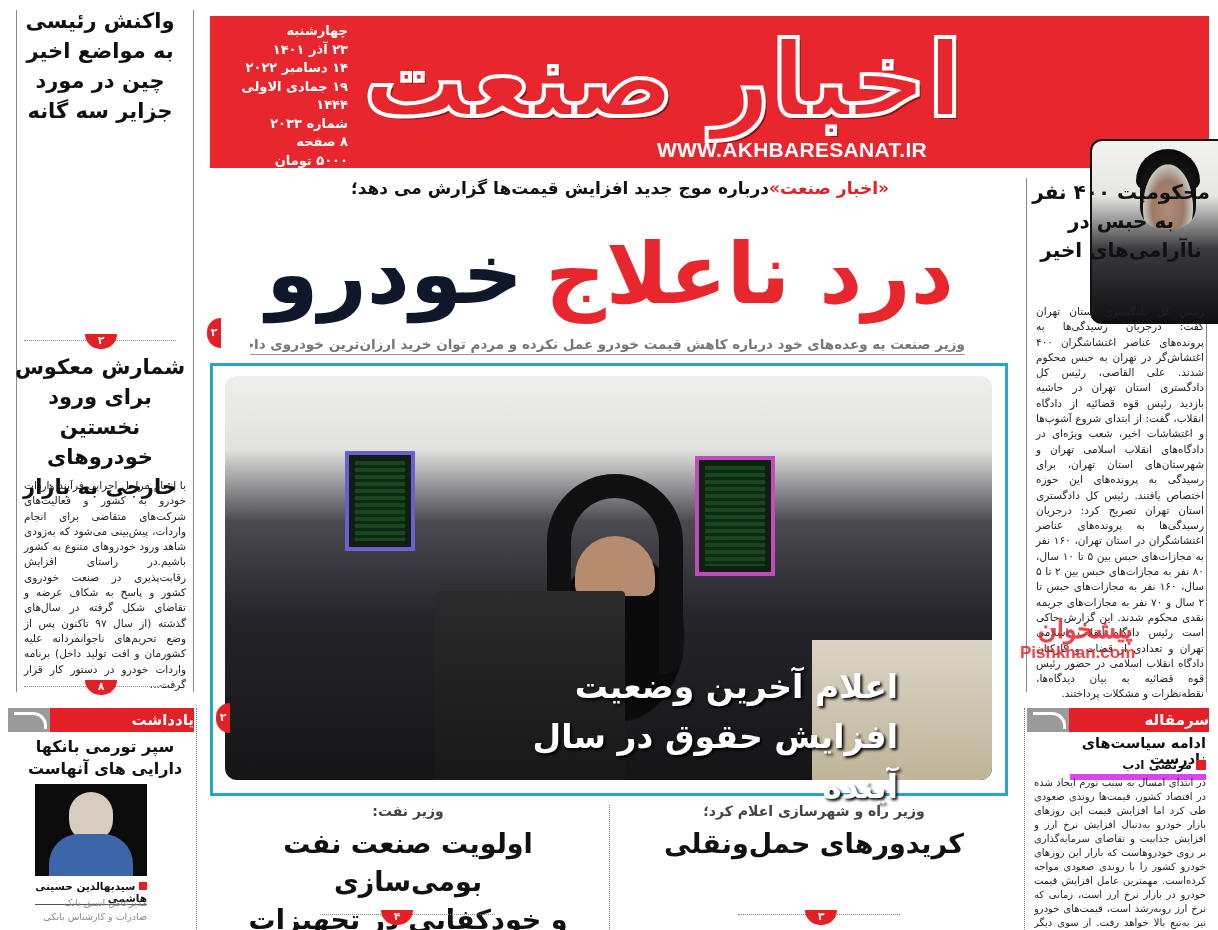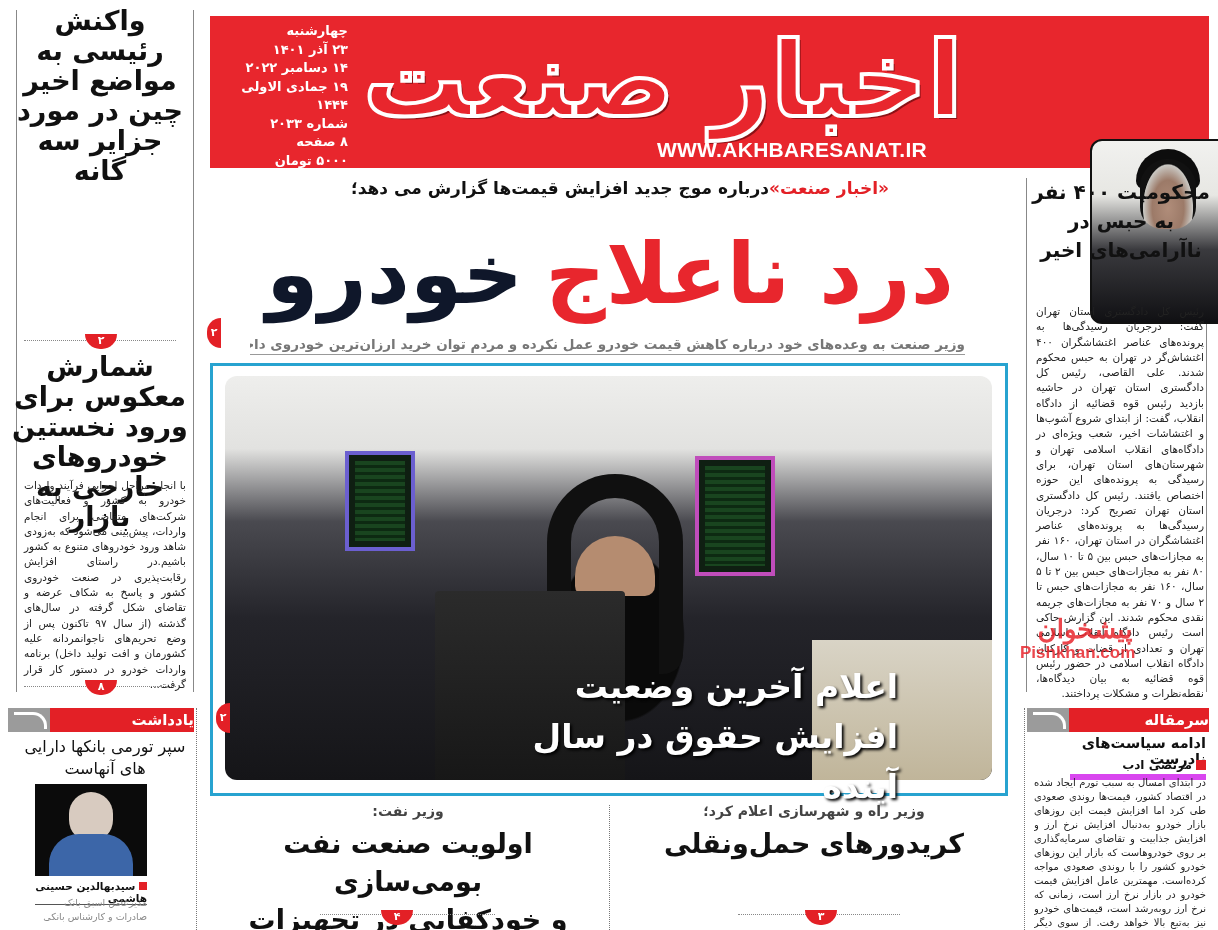--- a/index.html
+++ b/index.html
@@ -14,21 +14,21 @@
   #masthead .logo { position: absolute; right: 16px; top: 4px; width: 830px; height: 120px; display: flex; align-items: center; justify-content: flex-end; margin-left: 19px; }
   #masthead .logo span { font-family: "DejaVu Sans", sans-serif; font-weight: bold; font-size: 104px; color: #e8262d; -webkit-text-stroke: 4px #fff; letter-spacing: 2px; line-height: 1; text-shadow: 3px 3px 0 #8c1216; }
   #masthead .url { position: absolute; right: 282px; bottom: 6px; color: #fff; font-family: "Liberation Sans", sans-serif; font-weight: bold; font-size: 21px; direction: ltr; letter-spacing: 0.3px; }
 
   
   .vline { position: absolute; width: 1px; background: #888; }
   .vdot { position: absolute; width: 0; border-left: 1px dotted #777; }
 
   
   .col-left { left: 8px; width: 184px; text-align: center; }
-  .big-head { font-weight: bold; font-size: 27px; line-height: 30px; color: #111; text-align: center; }
+  .big-head { font-weight: bold; font-size: 21px; line-height: 30px; color: #111; text-align: center; }
   .photo { background: #222; border: 2px solid #111; border-radius: 12px; overflow: hidden; position: relative; }
   .photo-raisi { left: 24px; top: 139px; width: 152px; height: 185px; background: linear-gradient(180deg,#f1f1ef 0%,#e7e7e3 30%,#3a3a3e 60%,#101013 100%); }
   .photo-raisi .head { position: absolute; left: 48px; top: 18px; width: 56px; height: 70px; border-radius: 28px 28px 22px 22px; background: radial-gradient(ellipse at 50% 70%, #b08d7a 0%, #9c7a68 40%, #c9c7c2 62%, #111 64%); }
   .photo-raisi .turban { position: absolute; left: 44px; top: 8px; width: 64px; height: 40px; border-radius: 32px 32px 8px 8px; background: #0d0d0d; }
 
   .dots-line { position: absolute; height: 0; border-top: 1px dotted #888; }
   .page-tab { position: absolute; width: 32px; height: 15px; background: #e32026; color: #fff; font-size: 11px; font-weight: bold; border-radius: 0 0 16px 16px; text-align: center; line-height: 14px; }
   .page-tab-side { position: absolute; width: 14px; height: 30px; background: #e32026; color: #fff; font-size: 11px; font-weight: bold; border-radius: 15px 0 0 15px; text-align: center; line-height: 30px; }
 
   .body-text { font-size: 10.5px; line-height: 15.3px; color: #222; text-align: justify; direction: rtl; }
@@ -112,21 +112,21 @@
 
 <div class="abs col-left body-text" style="top:478px; left:20px; width:170px; padding:0 4px;">با انجام مراحل اجرایی فرآیند واردات خودرو به کشور و فعالیت‌های شرکت‌های متقاضی برای انجام واردات، پیش‌بینی می‌شود که به‌زودی شاهد ورود خودروهای متنوع به کشور باشیم.در راستای افزایش رقابت‌پذیری در صنعت خودروی کشور و پاسخ به شکاف عرضه و تقاضای شکل گرفته در سال‌های گذشته (از سال ۹۷ تاکنون پس از وضع تحریم‌های ناجوانمردانه علیه کشورمان و افت تولید داخل) برنامه واردات خودرو در دستور کار قرار گرفت...</div>
 
 <div class="dots-line" style="left:24px; top:686px; width:152px;"></div>
 <div class="page-tab" style="left:85px; top:680px;">۸</div>
 
 <div class="section-bar" style="left:8px; top:708px; width:186px; direction:ltr;">
   <div class="arrow"></div>
   <div class="label">یادداشت</div>
 </div>
-<div class="abs" style="left:20px; top:736px; width:170px; text-align:center; font-size:16px; font-weight:normal; line-height:22px;">سپر تورمی بانکها دارایی های آنهاست</div>
+<div class="abs" style="left:20px; top:736px; width:170px; text-align:center; font-size:16px; font-weight:bold; line-height:22px;">سپر تورمی بانکها دارایی های آنهاست</div>
 <div class="abs" style="left:35px; top:784px; width:112px; height:92px; background:#0b0b0b; overflow:hidden;">
   <div style="position:absolute; left:34px; top:8px; width:44px; height:50px; border-radius:22px; background:#d8cbc0;"></div>
   <div style="position:absolute; left:14px; top:50px; width:84px; height:50px; border-radius:30px 30px 0 0; background:#3c66a8;"></div>
 </div>
 <div class="abs" style="left:35px; top:880px; width:112px; font-size:10.5px; font-weight:bold; text-align:right; border-bottom:1px solid #555;">
   <span style="display:inline-block;width:8px;height:8px;background:#e32026;"></span>
   <span>سیدبهالدین حسینی هاشمی</span>
 </div>
 <div class="abs" style="left:35px; top:896px; width:112px; font-size:9.5px; color:#888; text-align:right; line-height:14px;">مدیرعامل اسبق بانک صادرات و کارشناس بانکی</div>
 

